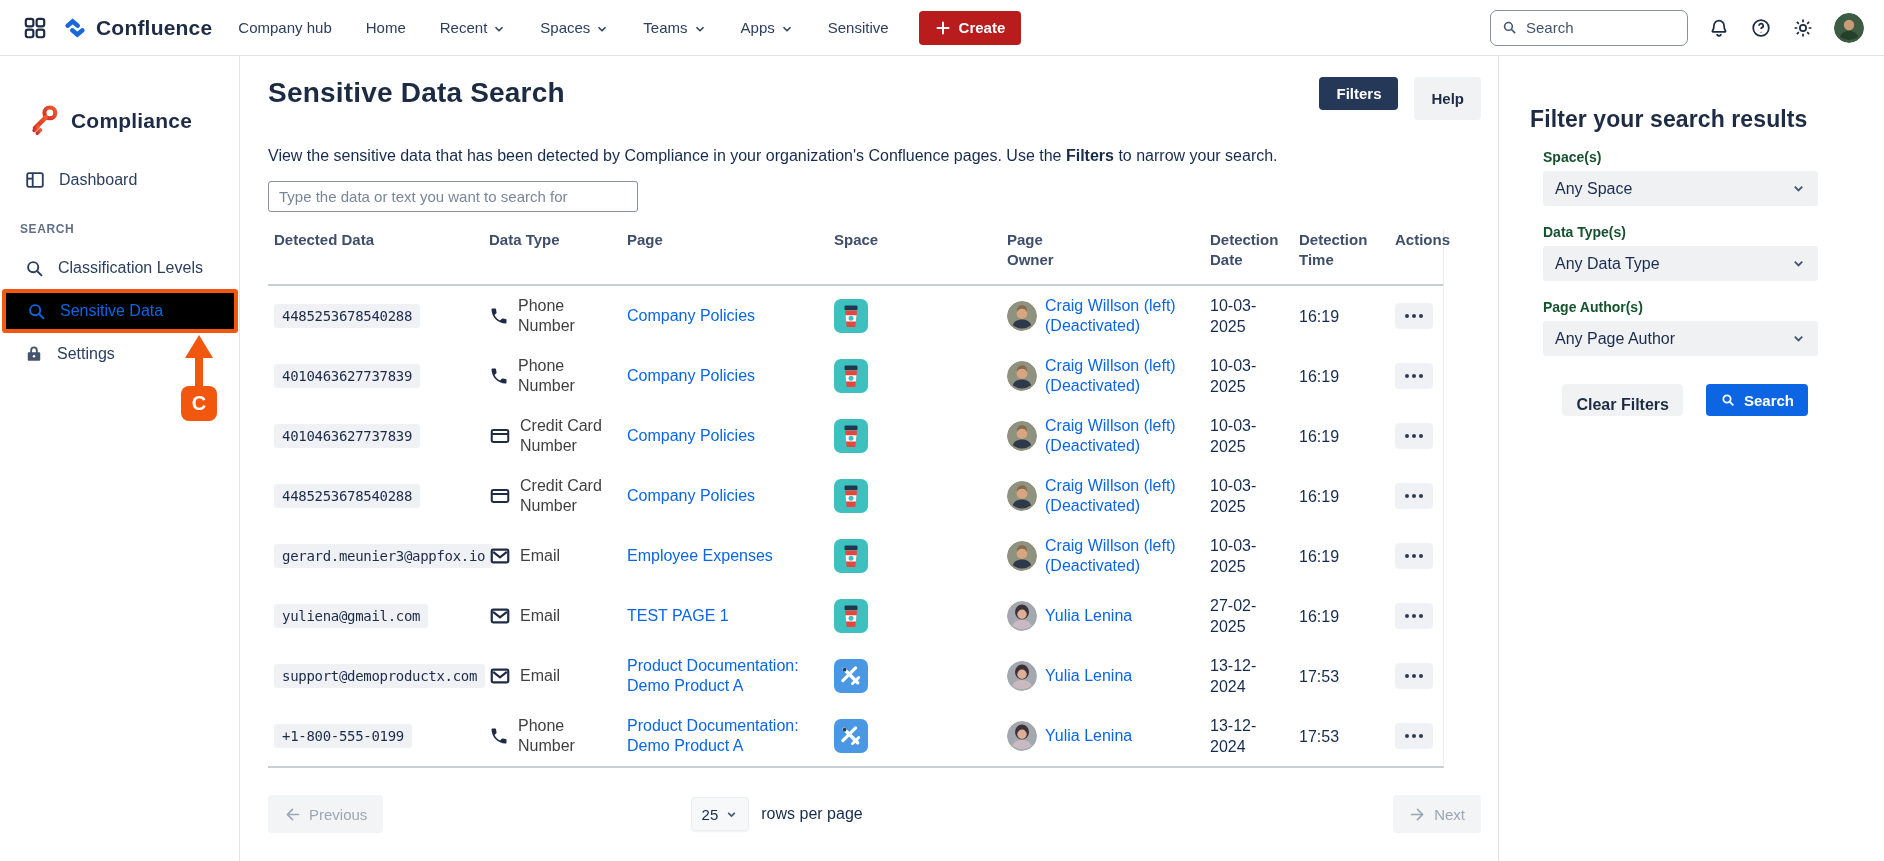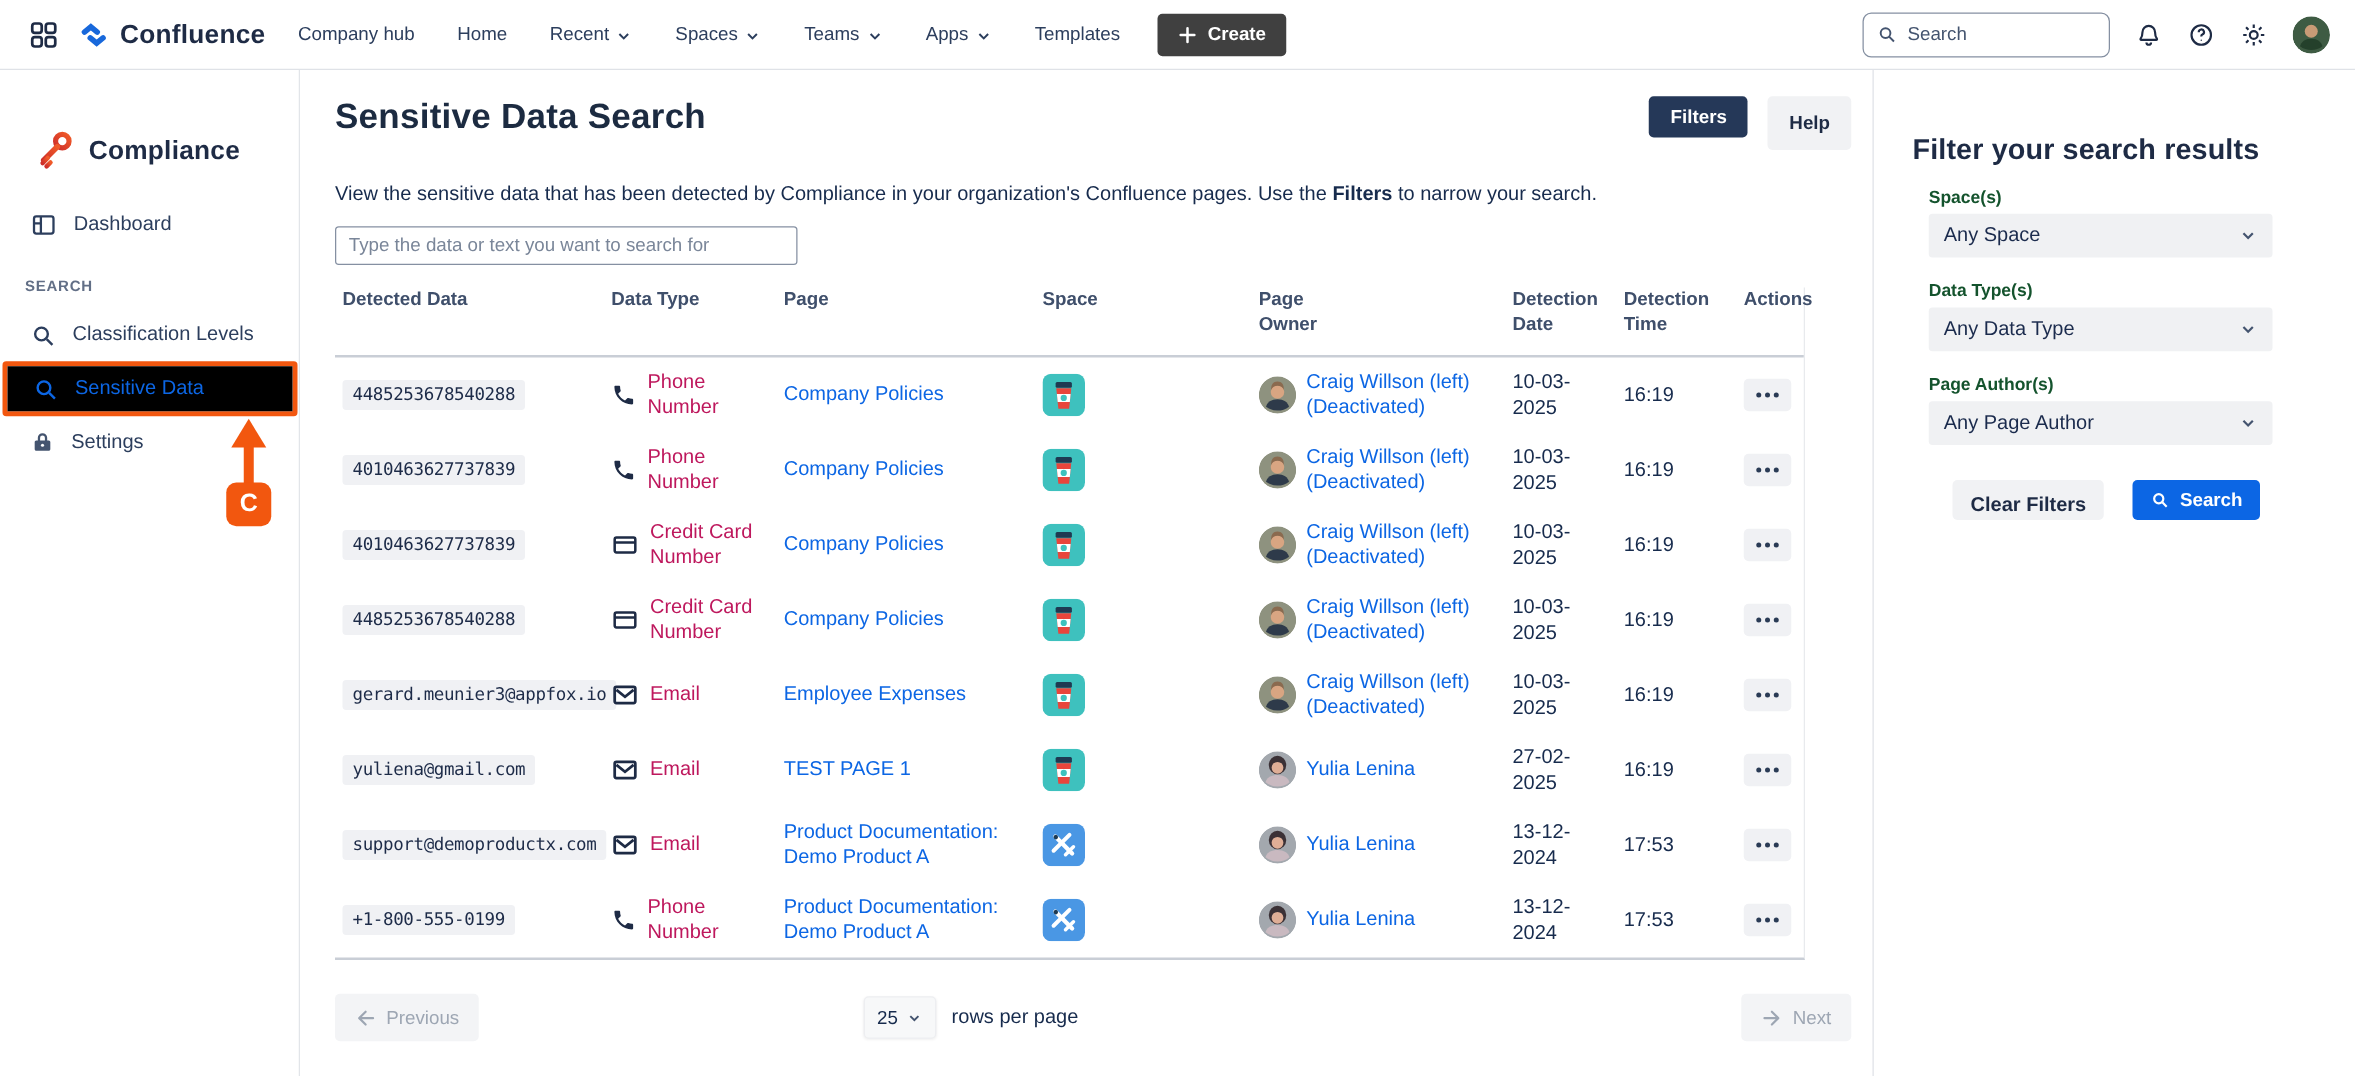--- a/index.html
+++ b/index.html
@@ -16,21 +16,21 @@
     border-bottom:1px solid #DFE2E7; background:#fff; padding:0 20px;
   }
   .appgrid-btn { width:30px; height:30px; display:flex; align-items:center; justify-content:center; border:none; background:none; cursor:pointer; }
   .logo { display:flex; align-items:center; gap:8px; margin-left:12px; margin-right:26px; }
   .logo-text { font-size:21px; font-weight:600; color:#1E2B45; letter-spacing:.2px; }
   .nav-links { display:flex; align-items:center; gap:34px; }
   .nav-link { display:flex; align-items:center; gap:5px; font-size:15px; font-weight:500; color:#2C3E5D; background:none; border:none; cursor:pointer; }
   .nav-link svg { margin-top:2px; }
   .create-btn {
     margin-left:30px; display:flex; align-items:center; gap:8px;
-    background:#404040; color:#fff; border:none; border-radius:4px;
+    background:#b91c1c; color:#fff; border:none; border-radius:4px;
     height:34px; padding:0 16px; font-size:15px; font-weight:600; cursor:pointer;
   }
   .nav-right { margin-left:auto; display:flex; align-items:center; gap:20px; }
   .nav-search {
     display:flex; align-items:center; gap:8px; width:198px; height:36px;
     border:1.5px solid #8590A2; border-radius:7px; padding:0 10px; background:#fff;
   }
   .nav-search input { border:none; outline:none; font-size:15px; width:140px; color:#1E2B45; font-family:inherit; }
   .nav-search input::placeholder { color:#44546F; }
   .icon-btn { background:none; border:none; cursor:pointer; padding:0; }
@@ -77,21 +77,21 @@
   .grid-cols { display:grid; grid-template-columns:215px 138px 207px 173px 203px 89px 96px 53px; }
   .table-wrap { margin-top:18px; width:1176px; border-right:1px solid #E8EAED; border-bottom:2px solid #C9CED6; }
   .thead { align-items:start; padding-bottom:14px; border-bottom:2px solid #C9CED6; }
   .th { font-size:15px; font-weight:700; color:#3F4F6B; padding-left:6px; line-height:20px; max-width:90px; }
   .th:first-child { max-width:none; }
   .trow { align-items:center; min-height:60px; }
   .cell { padding-left:6px; display:flex; align-items:center; }
   .mono-badge { font-family:"DejaVu Sans Mono",monospace; font-size:14px; color:#1D2B48;
     background:#F0F1F4; border-radius:3px; padding:4px 8px; letter-spacing:-.3px; }
   .type-cell { gap:9px; }
-  .type-label { font-size:16px; color:#be185d; line-height:20px; max-width:92px; }
+  .type-label { font-size:16px; color:#404040; line-height:20px; max-width:92px; }
   .page-link, .owner-link { color:#0C66E4; font-size:16px; line-height:20px; text-decoration:none; max-width:186px; display:inline-block; cursor:pointer; }
   .space-tile { width:34px; height:34px; display:inline-block; }
   .owner-cell { gap:8px; }
   .avatar { width:30px; height:30px; border-radius:50%; overflow:hidden; flex:none; }
   .date-txt, .time-txt { font-size:16px; color:#172B4D; line-height:21px; }
   .date-txt { max-width:72px; }
   .actions-btn { width:38px; height:26px; background:#F0F1F4; border:none; border-radius:4px;
     display:flex; align-items:center; justify-content:center; gap:3px; cursor:pointer; }
   .dot { width:4px; height:4px; border-radius:50%; background:#2A3B55; }
 
@@ -165,21 +165,21 @@
           <path d="M4 6l4 4 4-4"></path>
         </svg>
       </button>
     <button class="nav-link">
         <span>Apps</span>
       <svg width="14" height="14" viewBox="0 0 16 16" fill="none" stroke="#2C3E5D" stroke-width="1.8">
           <path d="M4 6l4 4 4-4"></path>
         </svg>
       </button>
     <button class="nav-link">
-        <span>Templates</span>
+        <span>Sensitive</span>
       </button>
   </div>
   <button class="create-btn">
     <svg width="16" height="16" viewBox="0 0 16 16" fill="none" stroke="#fff" stroke-width="2" stroke-linecap="round">
         <path d="M8 2.5v11M2.5 8h11"></path>
       </svg>
     <span>Create</span>
   </button>
   <div class="nav-right">
     <div class="nav-search">

